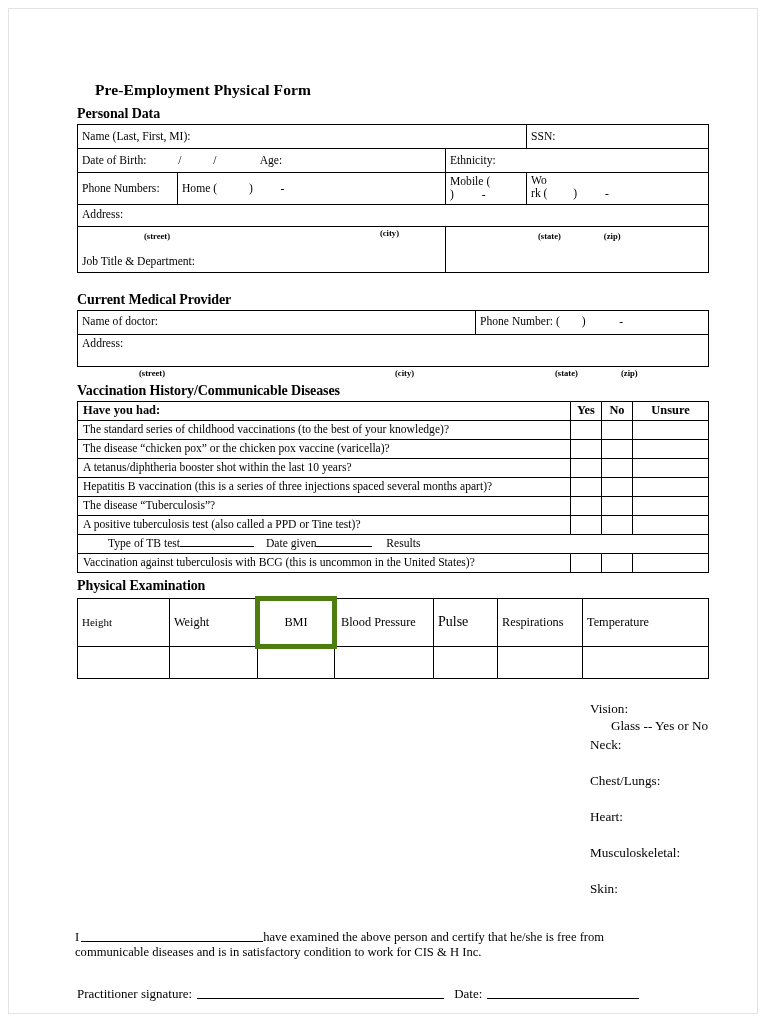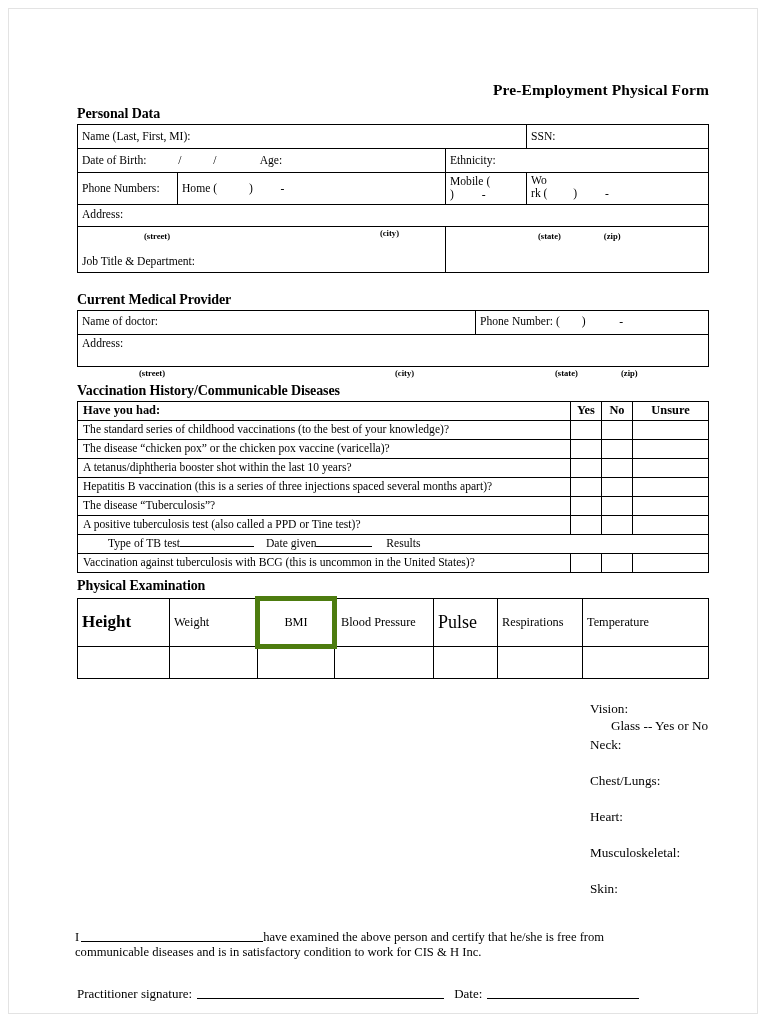--- a/index.html
+++ b/index.html
@@ -28,21 +28,21 @@
 
   #sheet {
     position: absolute;
     left: 60px;
     top: 72px;
     width: 640px;
   }
 
   
   .form-title {
-    text-align: right;
+    text-align: left;
     font-weight: bold;
     font-size: 15.5px;
     letter-spacing: 0.1px;
     margin: 0 0 7px 0;
     padding-left: 26px;
   }
 
   
   .section-heading {
     font-weight: bold;
@@ -411,25 +411,25 @@
         <col style="width:92px">
           <col style="width:88px">
           <col style="width:77px">
           <col style="width:99px">
         <col style="width:64px">
           <col style="width:85px">
           <col style="width:126px">
       </colgroup>
       <thead>
         <tr>
-          <th style="border:1px solid #000;text-align:left;padding:1px 4px;font-weight:bold;font-size:17px">Height</th>
+          <th style="border:1px solid #000;text-align:left;padding:1px 4px;font-weight:normal;font-size:11px">Height</th>
           <th style="border:1px solid #000;text-align:left;padding:1px 4px;font-weight:normal;font-size:12.3px">Weight</th>
           <th style="border:5px solid #4d7c0f;text-align:center;padding:14px 4px;font-weight:normal;font-size:12.3px">BMI</th>
           <th style="border:1px solid #000;text-align:left;padding:15px 4px;font-weight:normal;font-size:12.3px">Blood Pressure</th>
-          <th style="border:1px solid #000;text-align:left;padding:1px 4px;font-weight:normal;font-size:18px">Pulse</th>
+          <th style="border:1px solid #000;text-align:left;padding:1px 4px;font-weight:normal;font-size:14px">Pulse</th>
           <th style="border:1px solid #000;text-align:left;padding:1px 4px;font-weight:normal;font-size:12.3px">Respirations</th>
           <th style="border:1px solid #000;text-align:left;padding:14px 4px;font-weight:normal;font-size:12.3px">Temperature</th>
         </tr>
       </thead>
       <tbody>
         <tr>
           <td class="value"></td>
           <td class="value"></td>
           <td class="value"></td>
           <td class="value"></td>

